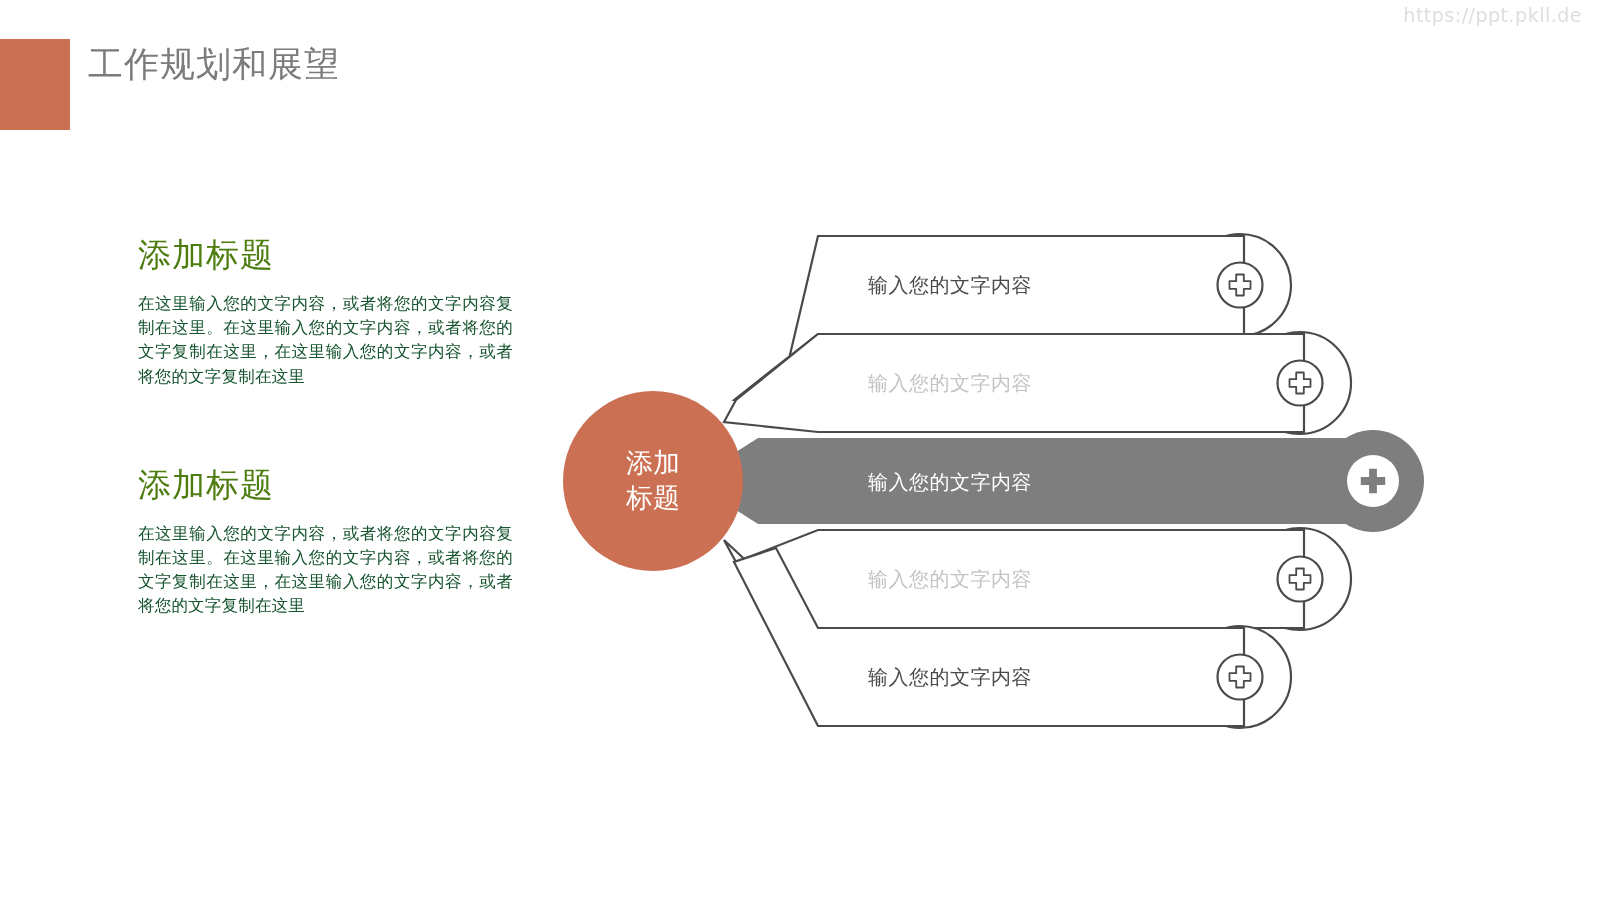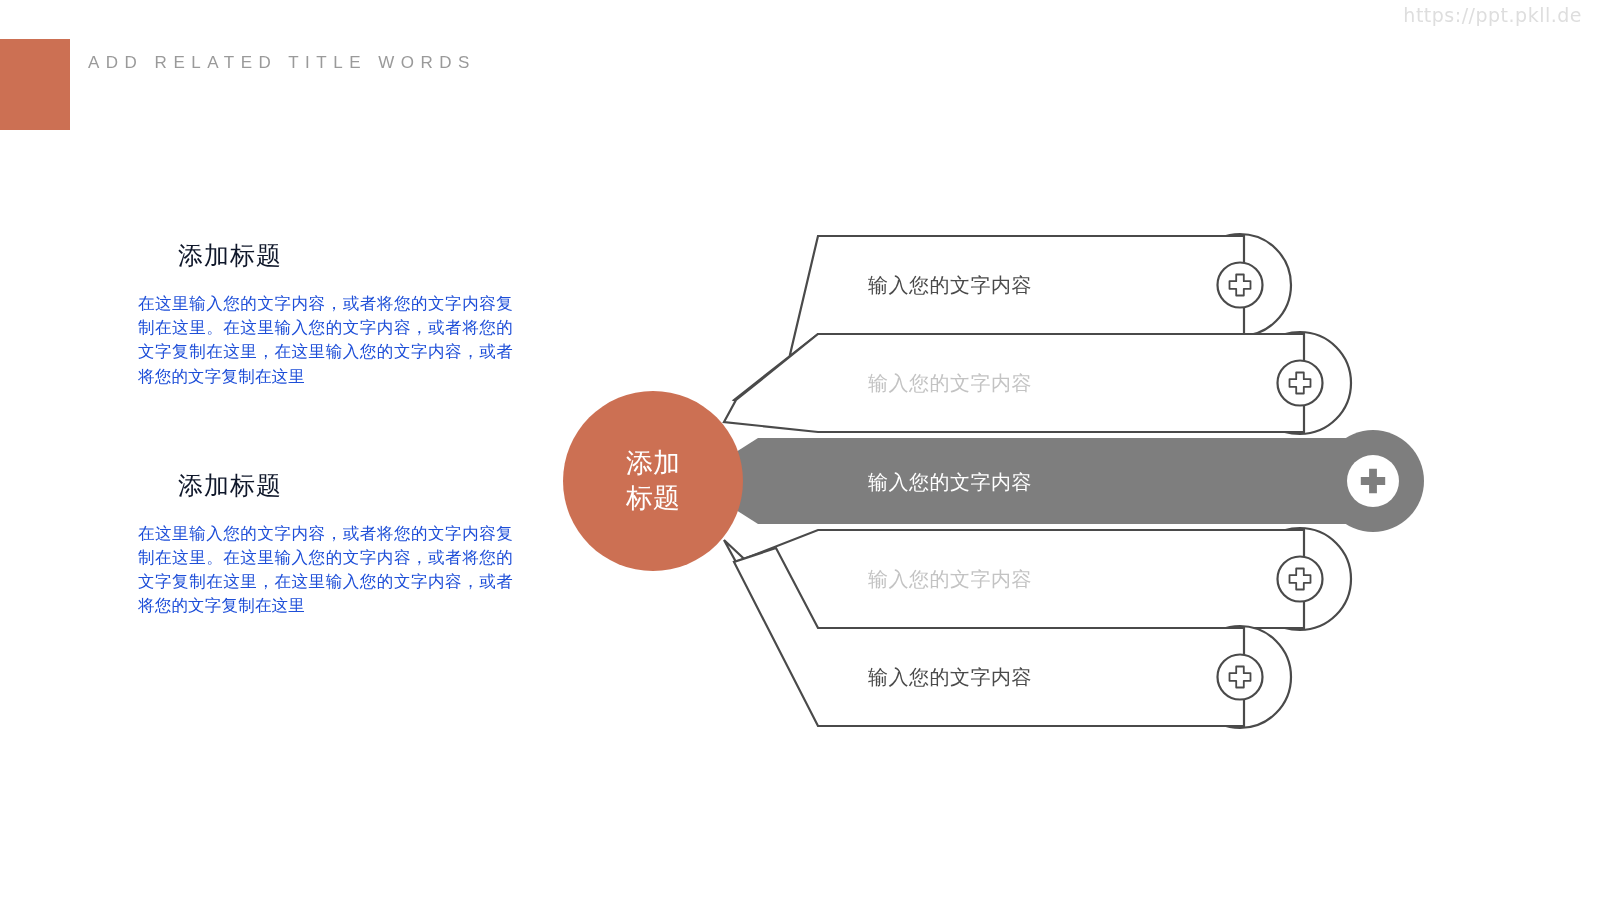--- a/index.html
+++ b/index.html
@@ -63,32 +63,31 @@
   
   .left-col {
     position: absolute;
     left: 138px;
     top: 238px;
     width: 380px;
   }
   .text-block { margin-bottom: 0; }
   .text-block + .text-block { margin-top: 80px; }
   .block-title {
-    font-size: 25px;
-    color: #0f172a;
+    font-size: 33px;
+    color: #4d7c0f;
     font-weight: 400;
     line-height: 34px;
     letter-spacing: 1px;
-    margin-left: 40px;
   }
   .block-body {
     margin-top: 19px;
     font-size: 16.5px;
     line-height: 24.2px;
-    color: #1d4ed8;
+    color: #14532d;
     letter-spacing: 0.2px;
     text-align: justify;
     width: 375px;
   }
 
   
   .diagram {
     position: absolute;
     left: 528px;
     top: 200px;
@@ -111,21 +110,21 @@
   .bar-label.faded { fill: #c3c3c3; }
   .bar-label.white { fill: #ffffff; }
 </style>
 </head>
 <body>
 
 <div class="watermark">https://ppt.pkll.de</div>
 
 <div class="accent-block"></div>
 <div class="header">
-  <div class="page-subtitle">ADD RELATED TITLE WORDS</div>
+  <div class="page-title">工作规划和展望</div>
 </div>
 
 <div class="left-col">
   <div class="text-block">
     <div class="block-title">添加标题</div>
     <div class="block-body">在这里输入您的文字内容，或者将您的文字内容复制在这里。在这里输入您的文字内容，或者将您的文字复制在这里，在这里输入您的文字内容，或者将您的文字复制在这里</div>
   </div>
   <div class="text-block">
     <div class="block-title">添加标题</div>
     <div class="block-body">在这里输入您的文字内容，或者将您的文字内容复制在这里。在这里输入您的文字内容，或者将您的文字复制在这里，在这里输入您的文字内容，或者将您的文字复制在这里</div>

